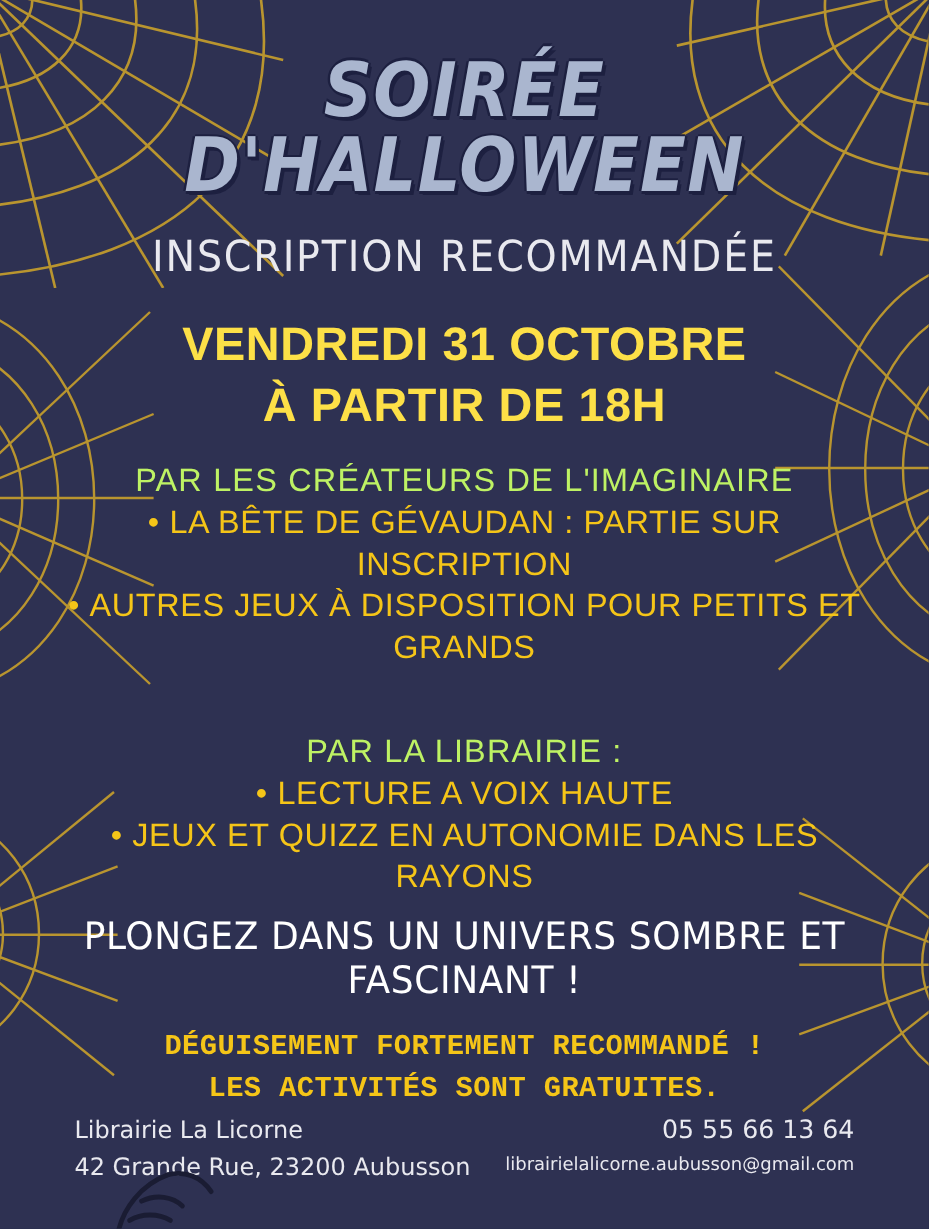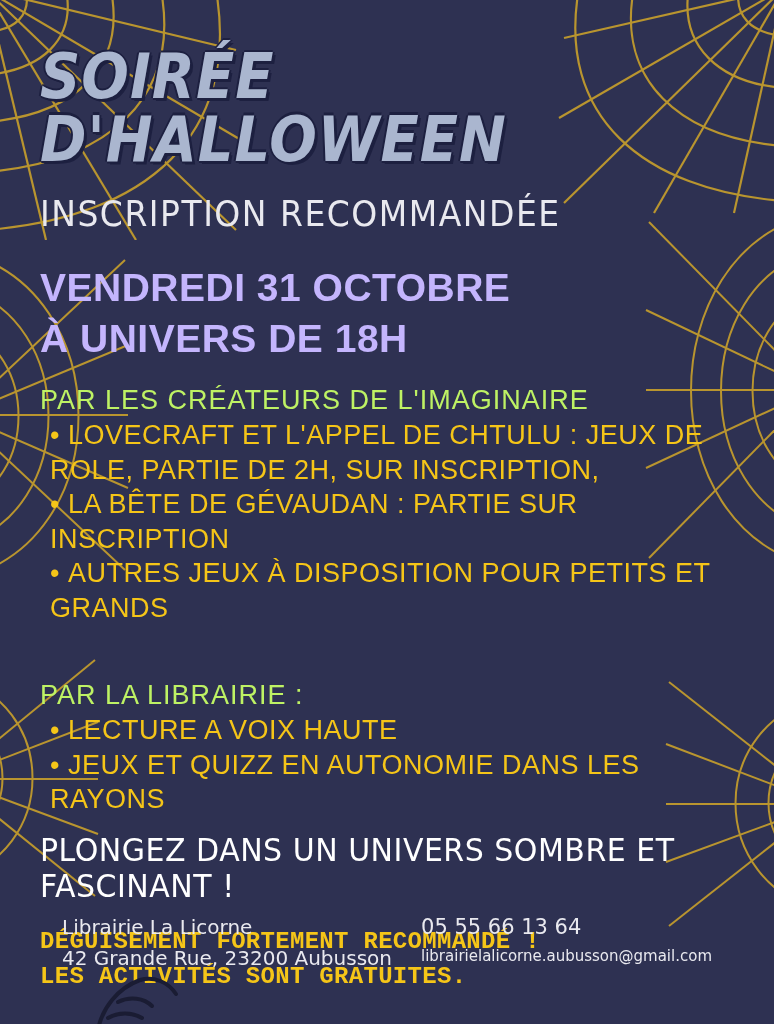--- a/index.html
+++ b/index.html
@@ -33,21 +33,21 @@
   .web-tr { top: -12px; right: -10px; transform: scaleX(-1); }
   .web-ml { top: 250px; left: -40px; }
   .web-mr { top: 210px; right: -40px; transform: scaleX(-1); }
   .web-bl { bottom: 120px; left: -50px; transform: scaleY(-1); }
   .web-br { bottom: 90px;  right: -50px; transform: scale(-1,-1); }
 
   .content {
     position: relative;
     z-index: 5;
     padding: 0 40px;
-    text-align: left;
+    text-align: center;
   }
 
   
   .title {
     margin: 52px 0 0 0;
     font-family: "DejaVu Sans", sans-serif;
     font-weight: bold;
     font-style: italic;
     font-size: 56px;
     letter-spacing: 1px;
@@ -68,21 +68,21 @@
     font-size: 33px;
     color: #e9e9ef;
     letter-spacing: 1.5px;
     transform: scaleY(1.08);
   }
 
   
   .date-line {
     font-family: "Liberation Sans", sans-serif;
     font-weight: bold;
-    color: #c4b5fd;
+    color: #fde047;
     font-size: 39px;
     letter-spacing: 0.5px;
     line-height: 1.3;
   }
   .date-block { margin-top: 30px; }
 
   
   .section-head {
     color: #bef264;
     font-size: 27px;
@@ -121,31 +121,31 @@
     font-size: 24px;
     color: #f5c518;
     line-height: 1.45;
     letter-spacing: 0.3px;
   }
 
   
   .footer {
     position: absolute;
     left: 0; right: 0;
-    bottom: 50px;
+    bottom: 36px;
     z-index: 6;
     display: flex;
     justify-content: space-between;
     align-items: flex-start;
     padding: 0 62px;
     color: #e9e9ef;
     font-family: "DejaVu Sans", sans-serif;
   }
   .footer .left { text-align: left; font-size: 20px; line-height: 1.55; }
-  .footer .right { }
+  .footer .right { text-align: right; }
   .footer .phone { font-size: 21px; line-height: 1.5; }
   .footer .email { font-size: 15px; line-height: 1.6; }
 
   .logo {
     position: absolute;
     left: 88px;
     bottom: -18px;
     z-index: 7;
   }
 </style>
@@ -250,26 +250,25 @@
   </div>
 
   <div class="content">
 
     <h1 class="title">SOIRÉE D'HALLOWEEN</h1>
 
     <div class="subtitle">INSCRIPTION RECOMMANDÉE</div>
 
     <div class="date-block">
       <div class="date-line">VENDREDI 31 OCTOBRE</div>
-      <div class="date-line">À UNIVERS DE 18H</div>
+      <div class="date-line">À PARTIR DE 18H</div>
     </div>
 
     <div class="section-head">PAR LES CRÉATEURS DE L'IMAGINAIRE</div>
     <ul class="bullets">
-      <li><span class="dot">•</span><span>LOVECRAFT ET L'APPEL DE CHTULU : JEUX DE ROLE, PARTIE DE 2H, SUR INSCRIPTION,</span></li>
       <li><span class="dot">•</span><span>LA BÊTE DE GÉVAUDAN : PARTIE SUR INSCRIPTION</span></li>
       <li><span class="dot">•</span><span>AUTRES JEUX À DISPOSITION POUR PETITS ET GRANDS</span></li>
     </ul>
 
     <div class="gap"></div>
 
     <div class="section-head">PAR LA LIBRAIRIE :</div>
     <ul class="bullets">
       <li><span class="dot">•</span><span>LECTURE A VOIX HAUTE</span></li>
       <li><span class="dot">•</span><span>JEUX ET QUIZZ EN AUTONOMIE DANS LES RAYONS</span></li>

